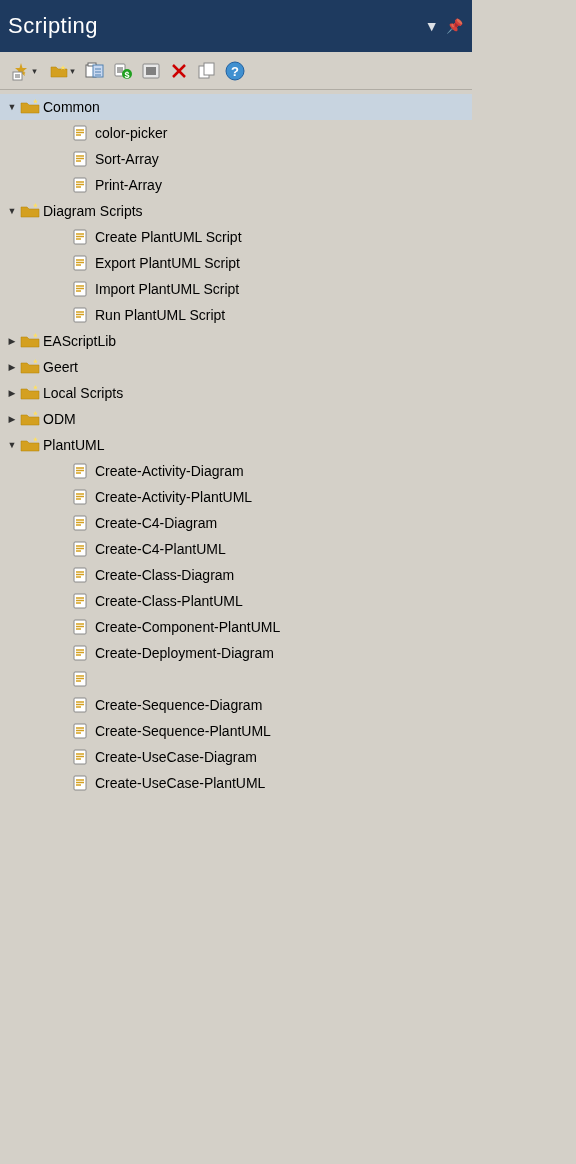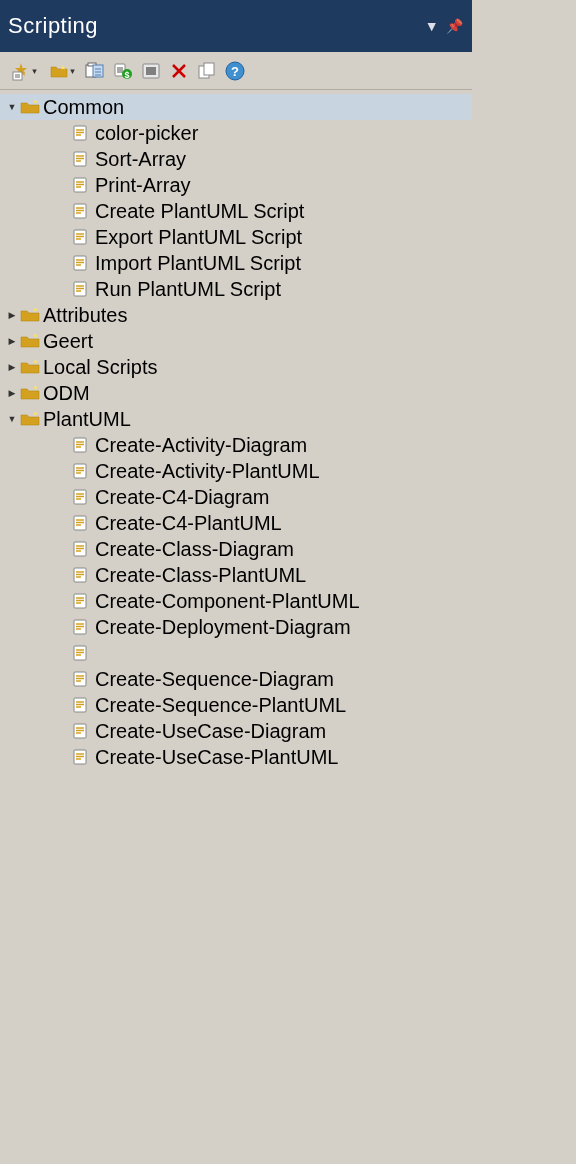--- a/index.html
+++ b/index.html
@@ -110,21 +110,21 @@
     .script-file-icon {
       width: 20px;
       height: 16px;
       display: inline-flex;
       align-items: center;
       justify-content: center;
       flex-shrink: 0;
       margin-right: 3px;
     }
     .item-label {
-      font-size: 20px;
+      font-size: 14px;
     }
     
     .indent-0 { padding-left: 4px; }
     .indent-2 { padding-left: 56px; }
   </style>
 </head>
 <body>
 
 <div class="window">
 
@@ -257,20 +257,30 @@
         <svg width="18" height="16" viewBox="0 0 18 16">
           <rect x="1" y="1" width="12" height="14" fill="white" stroke="#888" stroke-width="1" rx="1"></rect>
           <line x1="3" y1="5" x2="11" y2="5" stroke="#d4a020" stroke-width="1.5"></line>
           <line x1="3" y1="7.5" x2="11" y2="7.5" stroke="#d4a020" stroke-width="1.5"></line>
           <line x1="3" y1="10" x2="8" y2="10" stroke="#d4a020" stroke-width="1.5"></line>
         </svg>
       </span>
       <span class="item-label">Print-Array</span>
     </div>
 
+    <div class="tree-item indent-0">
+      <span class="expand-arrow expanded"></span>
+      <span class="folder-icon">
+        <svg width="20" height="16" viewBox="0 0 20 16">
+          <path d="M1,4 L1,14 L19,14 L19,6 L9,6 L7,4 Z" fill="#d4a020" stroke="#b08000" stroke-width="0.5"></path>
+          <polygon points="15,1 16,3.5 18.5,3.5 16.5,5 17.3,7.5 15,6 12.7,7.5 13.5,5 11.5,3.5 14,3.5" fill="#ffe060" stroke="none" transform="scale(0.7) translate(7,-1)"></polygon>
+        </svg>
+      </span>
+      <span class="item-label">Diagram Scripts</span>
+    </div>
 
     <div class="tree-item indent-2">
       <span class="expand-arrow empty"></span>
       <span class="script-file-icon">
         <svg width="18" height="16" viewBox="0 0 18 16">
           <rect x="1" y="1" width="12" height="14" fill="white" stroke="#888" stroke-width="1" rx="1"></rect>
           <line x1="3" y1="5" x2="11" y2="5" stroke="#d4a020" stroke-width="1.5"></line>
           <line x1="3" y1="7.5" x2="11" y2="7.5" stroke="#d4a020" stroke-width="1.5"></line>
           <line x1="3" y1="10" x2="8" y2="10" stroke="#d4a020" stroke-width="1.5"></line>
         </svg>
@@ -319,21 +329,21 @@
     </div>
 
     <div class="tree-item indent-0">
       <span class="expand-arrow collapsed"></span>
       <span class="folder-icon">
         <svg width="20" height="16" viewBox="0 0 20 16">
           <path d="M1,4 L1,14 L19,14 L19,6 L9,6 L7,4 Z" fill="#d4a020" stroke="#b08000" stroke-width="0.5"></path>
           <polygon points="15,1 16,3.5 18.5,3.5 16.5,5 17.3,7.5 15,6 12.7,7.5 13.5,5 11.5,3.5 14,3.5" fill="#ffe060" stroke="none" transform="scale(0.7) translate(7,-1)"></polygon>
         </svg>
       </span>
-      <span class="item-label">Attributes</span>
+      <span class="item-label">EAScriptLib</span>
     </div>
 
     <div class="tree-item indent-0">
       <span class="expand-arrow collapsed"></span>
       <span class="folder-icon">
         <svg width="20" height="16" viewBox="0 0 20 16">
           <path d="M1,4 L1,14 L19,14 L19,6 L9,6 L7,4 Z" fill="#d4a020" stroke="#b08000" stroke-width="0.5"></path>
           <polygon points="15,1 16,3.5 18.5,3.5 16.5,5 17.3,7.5 15,6 12.7,7.5 13.5,5 11.5,3.5 14,3.5" fill="#ffe060" stroke="none" transform="scale(0.7) translate(7,-1)"></polygon>
         </svg>
       </span>

